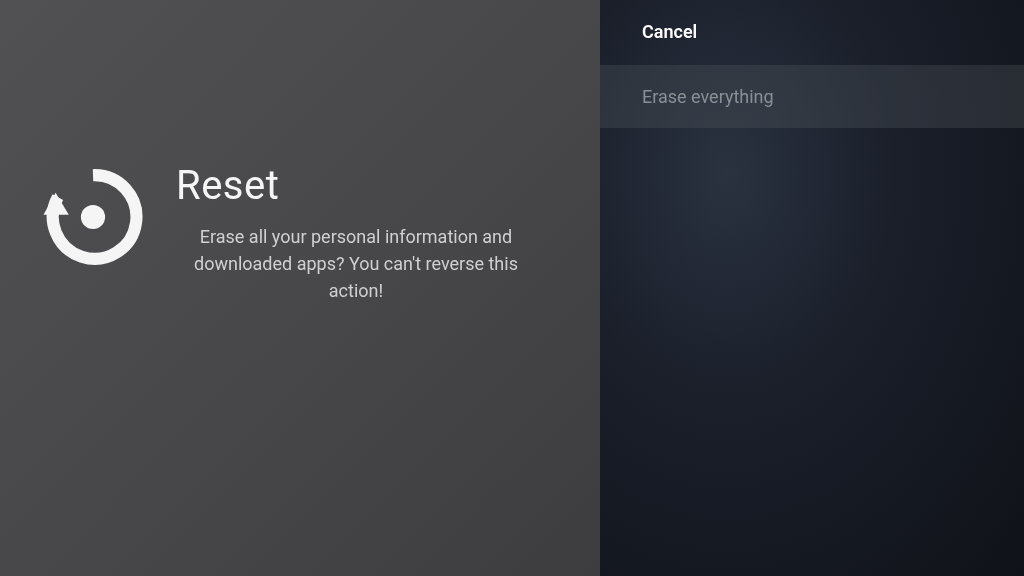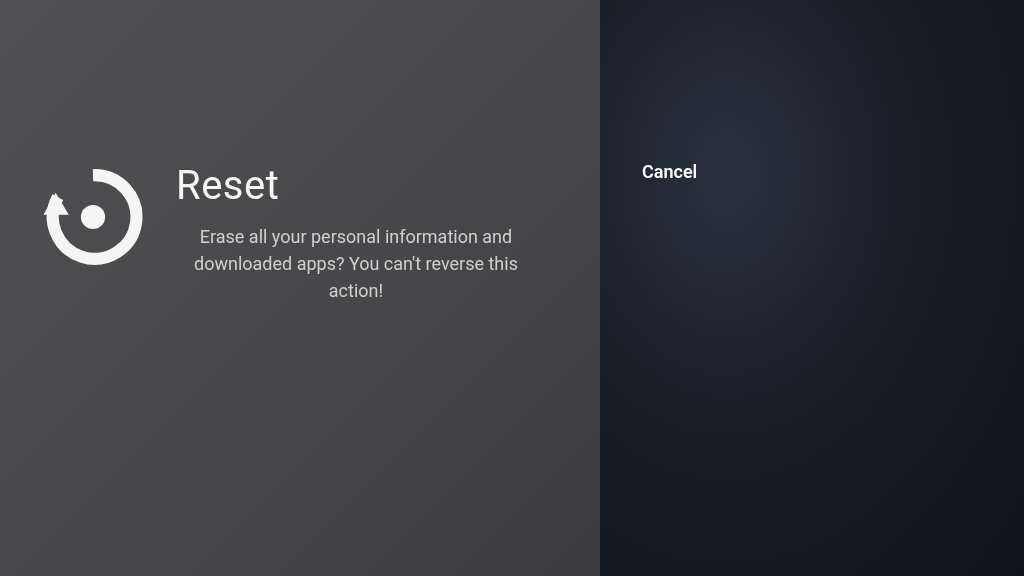--- a/index.html
+++ b/index.html
@@ -52,21 +52,20 @@
       font-weight: 400;
       max-width: 360px;
       text-align: center;
     }
     .right-panel {
       flex: 1;
       height: 100%;
       background: radial-gradient(ellipse at 30% 30%, #2a3240 0%, #1a1f2a 40%, #0f1218 100%);
       display: flex;
       flex-direction: column;
-      padding-top: 140px;
     }
     .option {
       height: 63px;
       display: flex;
       align-items: center;
       padding-left: 42px;
       cursor: pointer;
       font-size: 18px;
     }
     .option.selected {
@@ -96,13 +95,14 @@
     </div>
     <div class="reset-text">
       <h1 class="reset-title">Reset</h1>
       <p class="reset-description">Erase all your personal information and downloaded apps? You can't reverse this action!</p>
     </div>
   </div>
 </div>
 
 <div class="right-panel">
   <div class="option selected">Cancel</div>
+  <div class="option normal">Erase everything</div>
 </div>
 
 </body></html>

